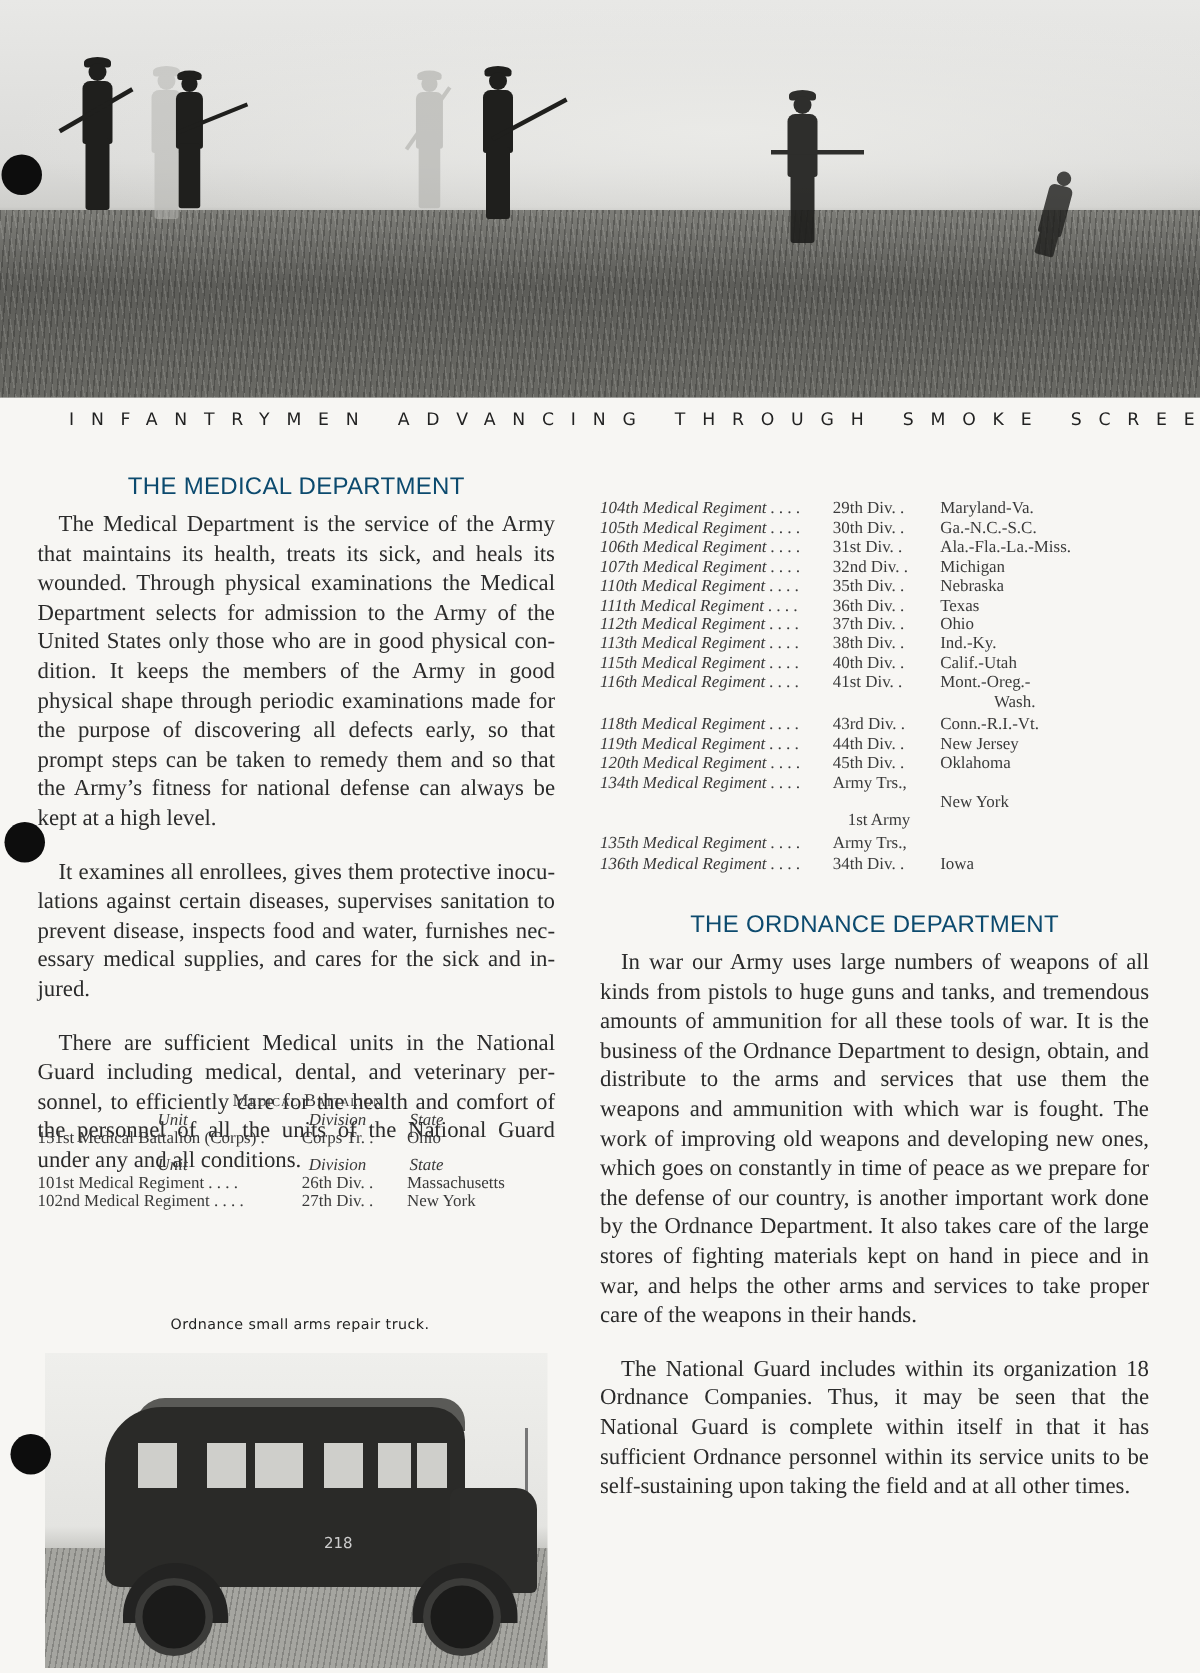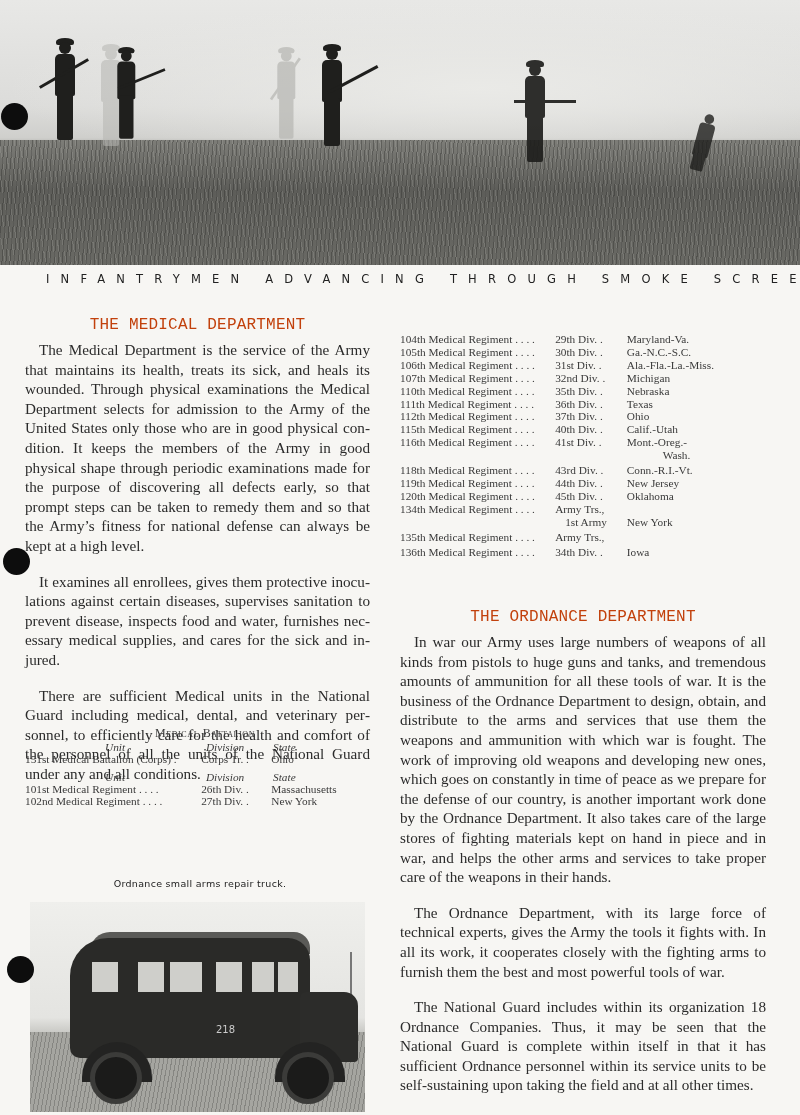--- a/index.html
+++ b/index.html
@@ -38,22 +38,22 @@
       position: absolute; left: 0; top: 272px; width: 800px; text-align: center;
       font-family: "DejaVu Sans", sans-serif; font-size: 11.5px; letter-spacing: 11.2px; color: #222;
       padding-left: 46px; white-space: nowrap;
     }
 
     
     .col-left { position: absolute; left: 25px; top: 316px; width: 345px; }
     .col-right { position: absolute; left: 400px; top: 333px; width: 366px; }
 
     h2.section {
-      font-family: Liberation Mono, monospace; font-weight: normal; font-size: 16px; letter-spacing: 0.2px;
-      text-align: center; color: #c2410c; margin-bottom: 6px;
+      font-family: Liberation Sans, sans-serif; font-weight: normal; font-size: 16px; letter-spacing: 0.2px;
+      text-align: center; color: #0c4a6e; margin-bottom: 6px;
     }
     p.body {
       font-size: 15.2px; line-height: 19.6px; text-align: justify; text-indent: 14px; color: #2b2b2b;
       hyphens: manual;
     }
     p.body + p.body { margin-top: 16px; }
 
     
     .unit-table { font-size: 11.3px; color: #3a3a3a; }
     .unit-table .tbl-title { text-align: center; font-variant: small-caps; letter-spacing: 0.6px; font-size: 12px; margin-top: 0; }
@@ -64,21 +64,21 @@
     .unit-table .c-state { width: 120px; }
     .unit-table .hdr .c-unit { padding-left: 80px; }
     .unit-table .hdr .c-div { padding-left: 2px; }
 
     .batt-block { position: absolute; left: 0; top: 410px; width: 360px; }
     .regs-block { position: absolute; left: 0; top: 455px; width: 360px; }
 
     
     .reg-list { font-size: 11.3px; color: #3a3a3a; }
     .reg-list .row { display: flex; white-space: nowrap; line-height: 12.9px; }
-    .reg-list .c-unit { width: 156px; }
+    .reg-list .c-unit { width: 156px; font-style: italic; }
     .reg-list .c-div { width: 72px; }
     .reg-list .c-state { width: 140px; }
 
     .ord-heading { position: absolute; left: 400px; top: 608px; width: 366px; }
     .ord-text { position: absolute; left: 400px; top: 632px; width: 366px; }
 
     
     .truck-caption {
       position: absolute; left: 0; top: 878px; width: 400px; text-align: center;
       font-family: "DejaVu Sans", sans-serif; font-size: 9.5px; color: #222; letter-spacing: 0.3px;
@@ -248,20 +248,25 @@
       <span class="c-unit">111th Medical Regiment  .  .  .  .</span>
       <span class="c-div">36th Div.  .</span>
       <span class="c-state">Texas</span>
     </div>
   <div class="row">
       <span class="c-unit">112th Medical Regiment  .  .  .  .</span>
       <span class="c-div">37th Div.  .</span>
       <span class="c-state">Ohio</span>
     </div>
   <div class="row">
+      <span class="c-unit">113th Medical Regiment  .  .  .  .</span>
+      <span class="c-div">38th Div.  .</span>
+      <span class="c-state">Ind.-Ky.</span>
+    </div>
+  <div class="row">
       <span class="c-unit">115th Medical Regiment  .  .  .  .</span>
       <span class="c-div">40th Div.  .</span>
       <span class="c-state">Calif.-Utah</span>
     </div>
   <div class="row">
       <span class="c-unit">116th Medical Regiment  .  .  .  .</span>
       <span class="c-div">41st Div.  .</span>
       <span class="c-state">Mont.-Oreg.-</span>
     </div>
   <div class="row">
@@ -284,33 +289,32 @@
       <span class="c-div">45th Div.  .</span>
       <span class="c-state">Oklahoma</span>
     </div>
   <div class="row">
       <span class="c-unit">134th Medical Regiment  .  .  .  .</span>
       <span class="c-div">Army Trs.,</span>
       <span class="c-state"></span>
     </div>
   <div class="row">
       <span class="c-unit"></span>
-      <span class="c-div" style="padding-left:10px;">1st Army</span>
+      <span class="c-div" style="padding-left:10px;margin-top:12px;">1st Army</span>
       <span class="c-state">New York</span>
     </div>
   <div class="row" style="margin-top:2px;">
       <span class="c-unit">135th Medical Regiment  .  .  .  .</span>
       <span class="c-div">Army Trs.,</span>
       <span class="c-state"></span>
     </div>
   <div class="row" style="margin-top:2px;">
       <span class="c-unit">136th Medical Regiment  .  .  .  .</span>
       <span class="c-div">34th Div.  .</span>
       <span class="c-state">Iowa</span>
     </div>
 </div>
 
 <h2 class="section ord-heading">THE ORDNANCE DEPARTMENT</h2>
 <div class="ord-text">
   <p class="body">In war our Army uses large numbers of weapons of all kinds from pistols to huge guns and tanks, and tre­mendous amounts of ammunition for all these tools of war.  It is the business of the Ordnance Department to design, obtain, and distribute to the arms and services that use them the weapons and ammunition with which war is fought.  The work of improving old weapons and developing new ones, which goes on constantly in time of peace as we prepare for the defense of our country, is another important work done by the Ordnance De­partment.  It also takes care of the large stores of fight­ing materials kept on hand in piece and in war, and helps the other arms and services to take proper care of the weapons in their hands.</p>
-  <p class="body">The Ordnance Department, with its large force of technical experts, gives the Army the tools it fights with. In all its work, it cooperates closely with the fighting arms to furnish them the best and most powerful tools of war.</p>
   <p class="body">The National Guard includes within its organization 18 Ordnance Companies.  Thus, it may be seen that the National Guard is complete within itself in that it has sufficient Ordnance personnel within its service units to be self-sustaining upon taking the field and at all other times.</p>
 </div>
 
 </body></html>

